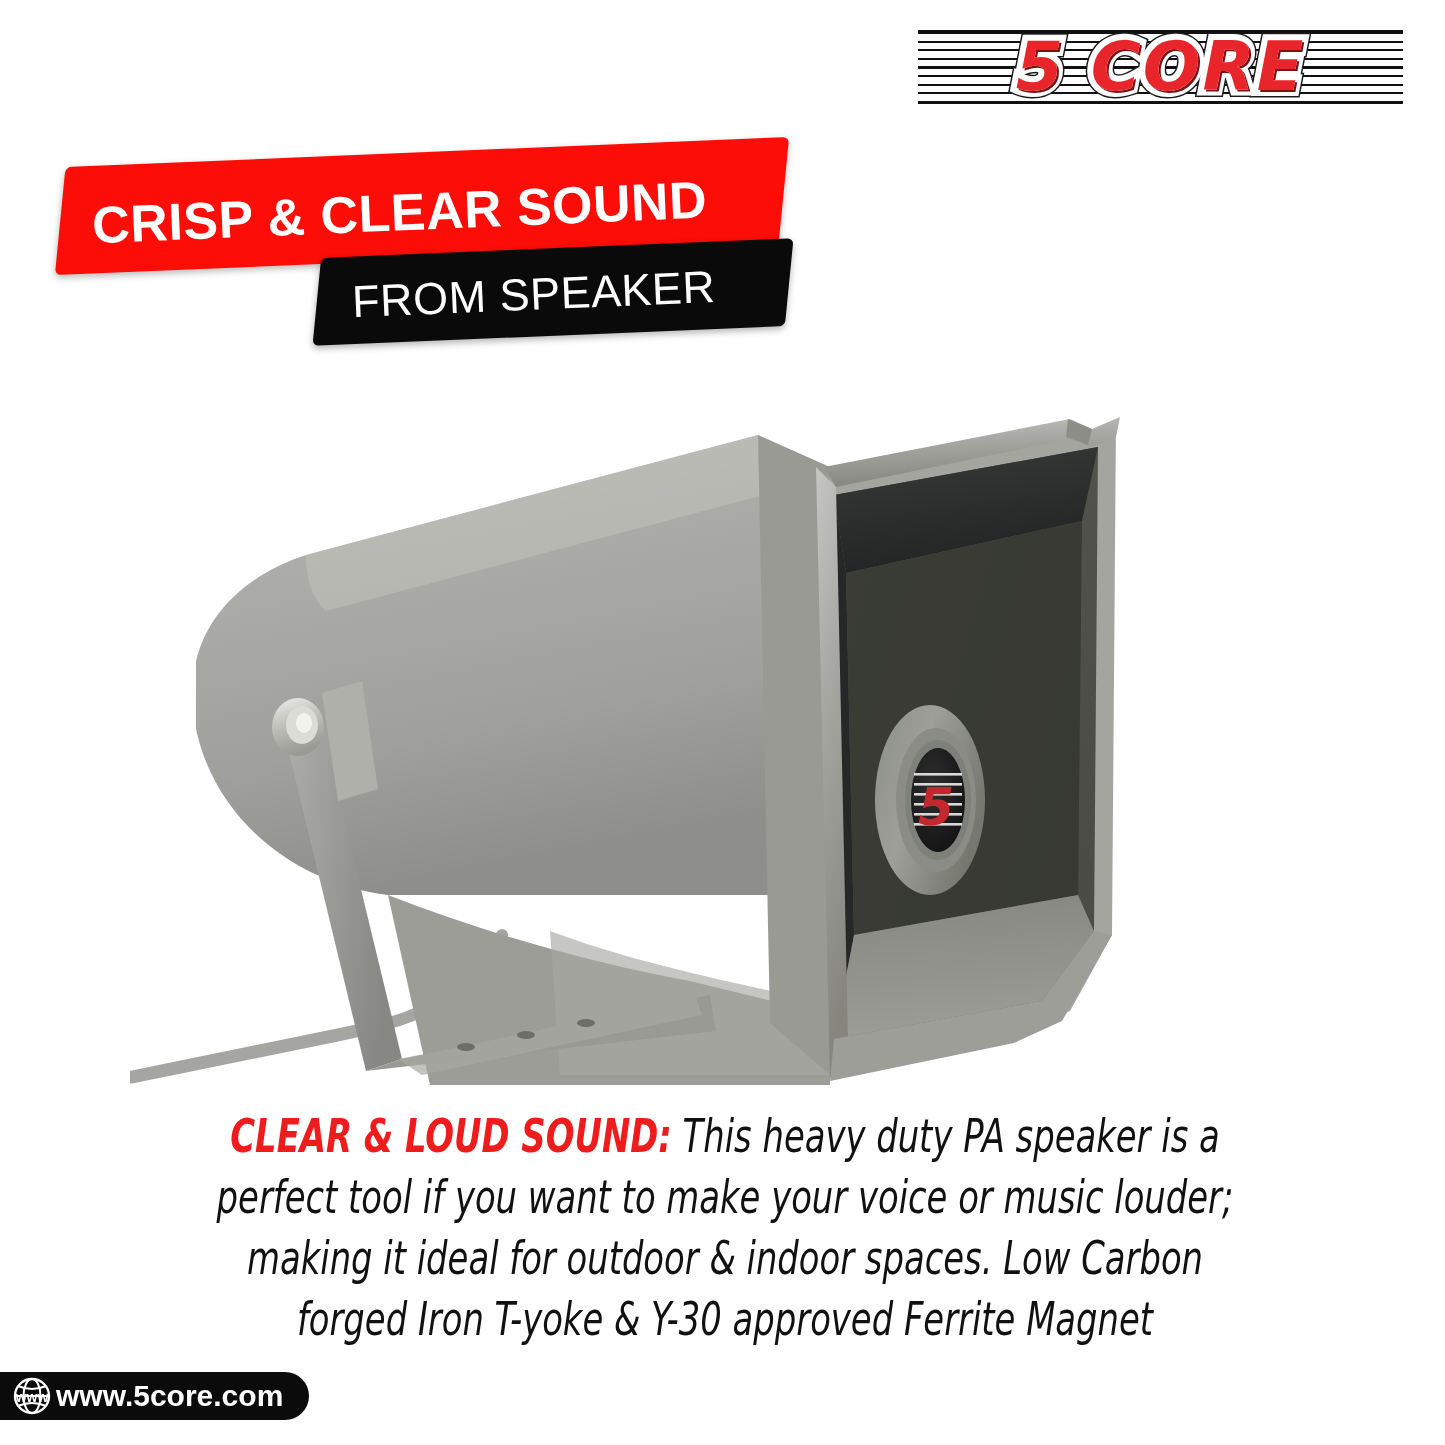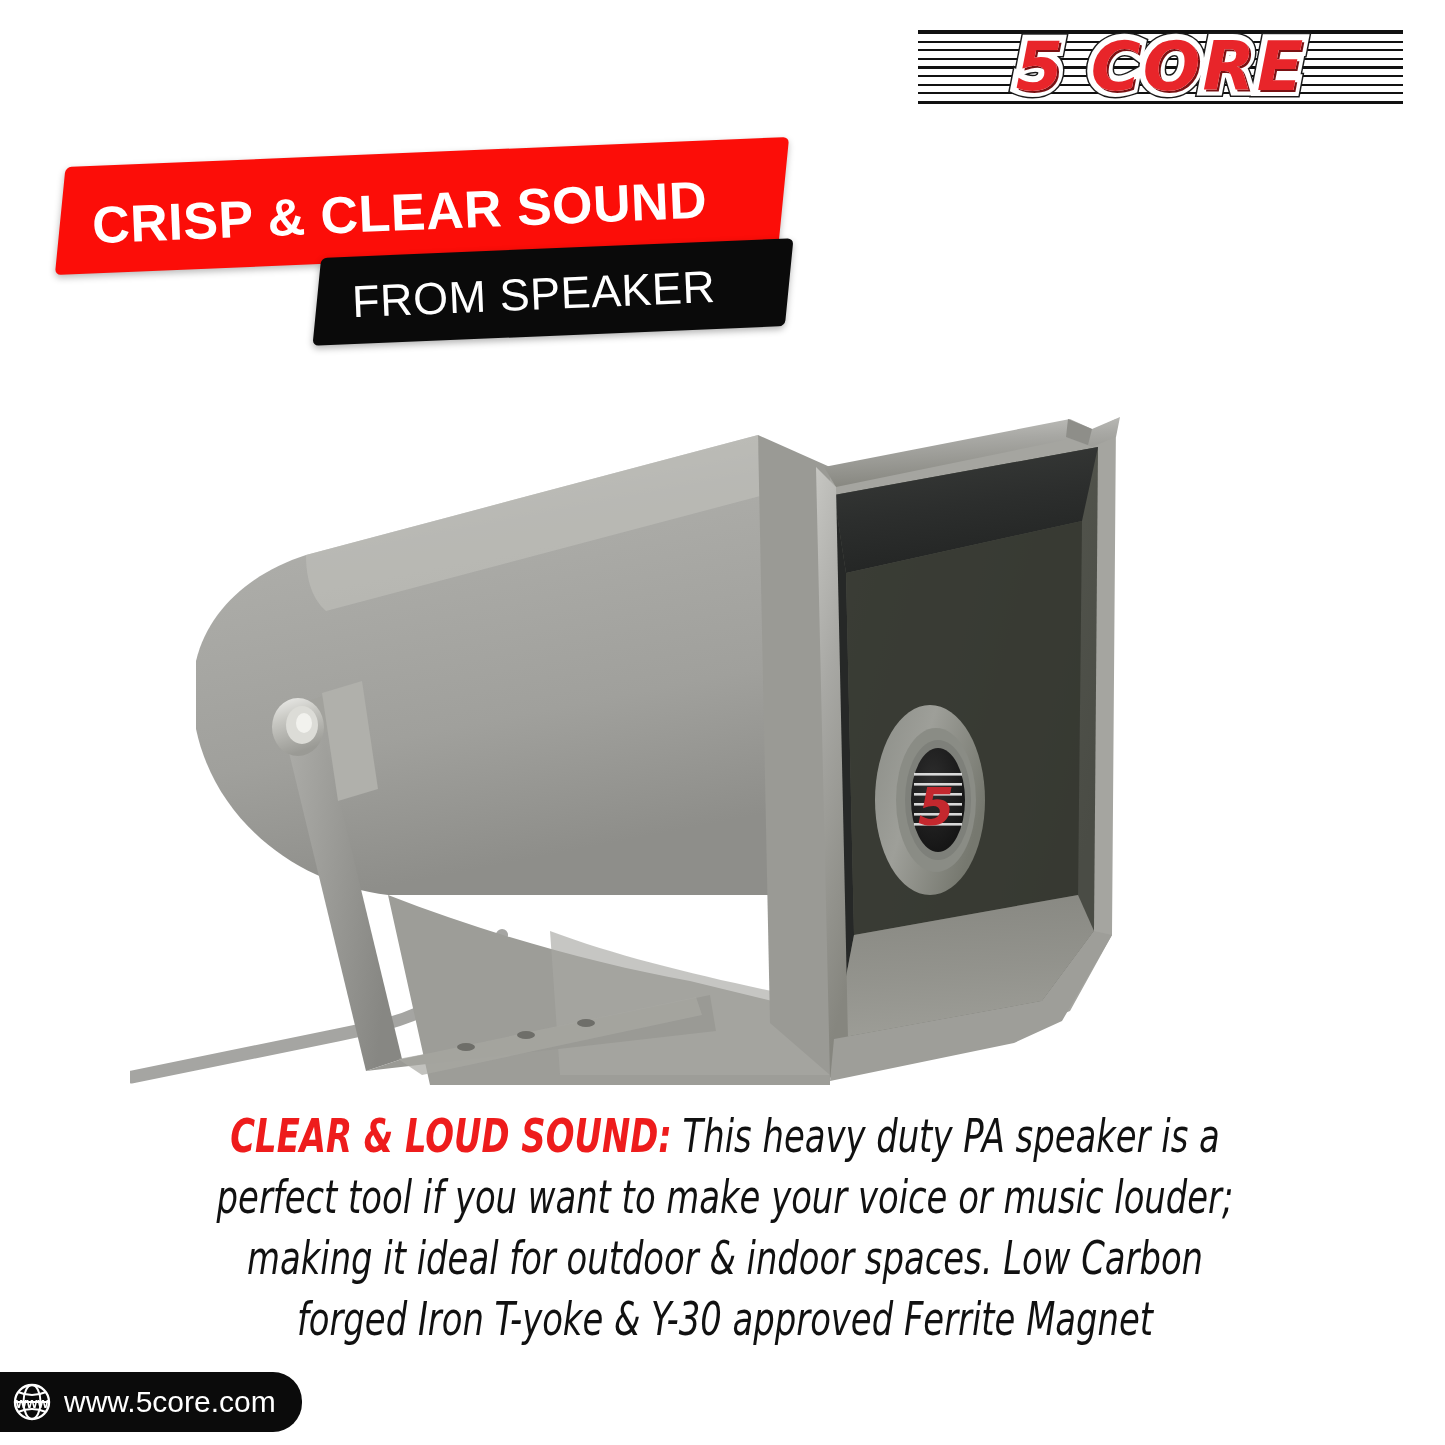--- a/index.html
+++ b/index.html
@@ -165,33 +165,33 @@
   .description .lead {
     font-weight: 700;
     color: #ee1c1c;
   }
 
   
   .website-pill {
     position: absolute;
     left: 0px;
     top: 1372px;
-    height: 60px;
+    height: 48px;
     padding: 0 26px 0 12px;
     background: #0b0b0b;
     border-radius: 0 29px 29px 0;
     display: flex;
     align-items: center;
-    gap: 12px;
+    gap: 4px;
   }
   .website-pill .globe { width: 40px; height: 40px; flex: 0 0 auto; }
   .website-pill .url {
     font-family: "Liberation Sans", sans-serif;
     font-size: 30px;
-    font-weight: 400;
+    font-weight: 700;
     color: #ffffff;
     white-space: nowrap;
   }
 </style>
 </head>
 <body>
 
 <div class="canvas">
 
   <div class="brand-logo">

